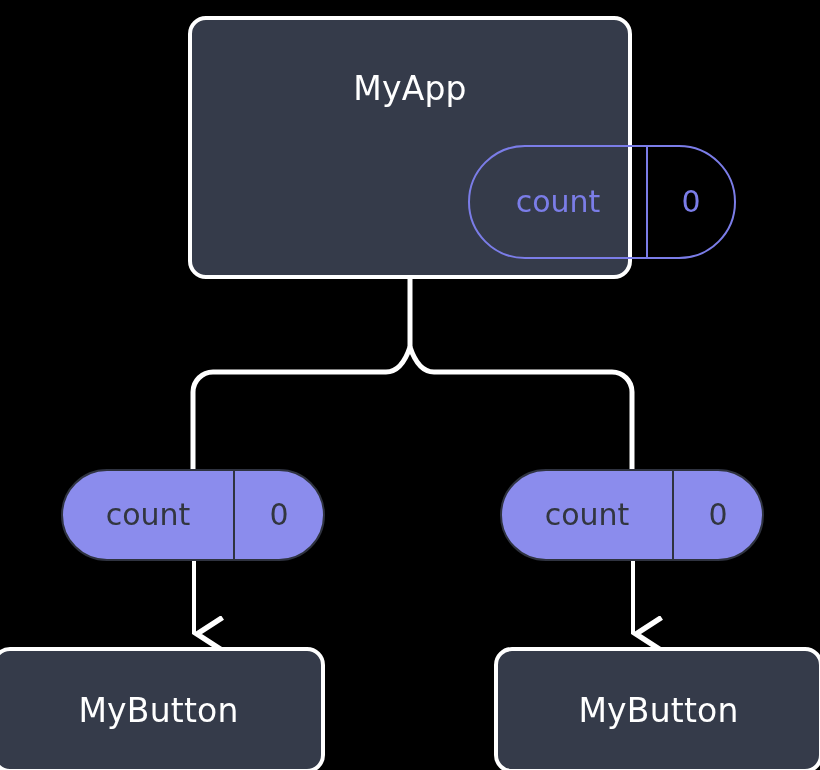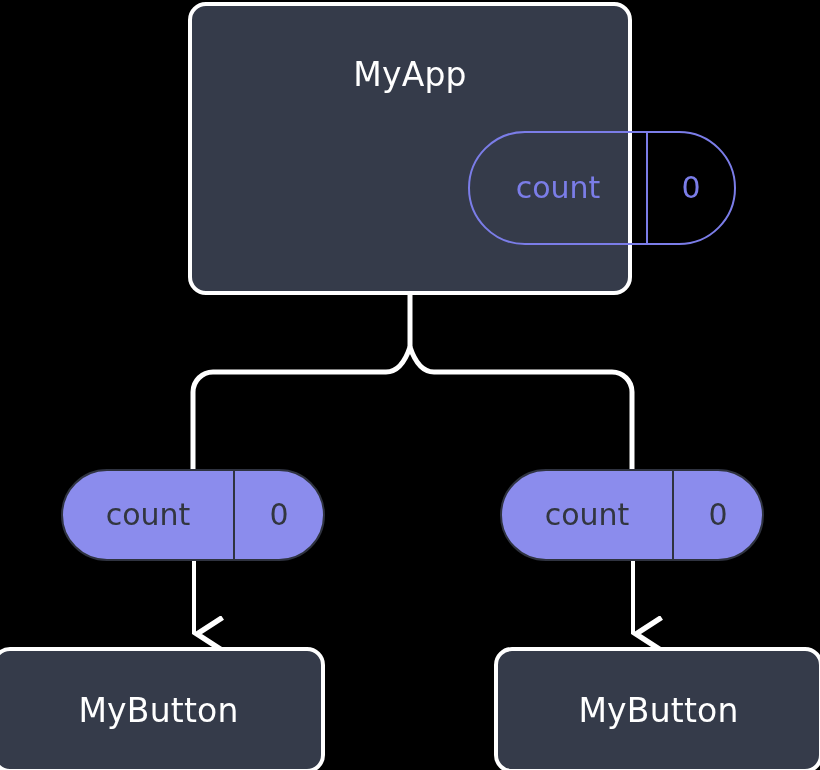--- a/index.html
+++ b/index.html
@@ -45,23 +45,23 @@
     color: #ffffff;
     font-size: 33px;
     font-weight: 400;
     letter-spacing: 0.2px;
     line-height: 1;
     white-space: nowrap;
   }
 
   #app-box {
     left: 188px;
-    top: 2px;
+    top: 16px;
     width: 444px;
-    height: 293px;
+    height: 263px;
     padding-top: 52px;
     z-index: 3;
   }
 
   .btn-box {
     top: 647px;
     height: 126px;
     justify-content: center;
     z-index: 3;
   }

